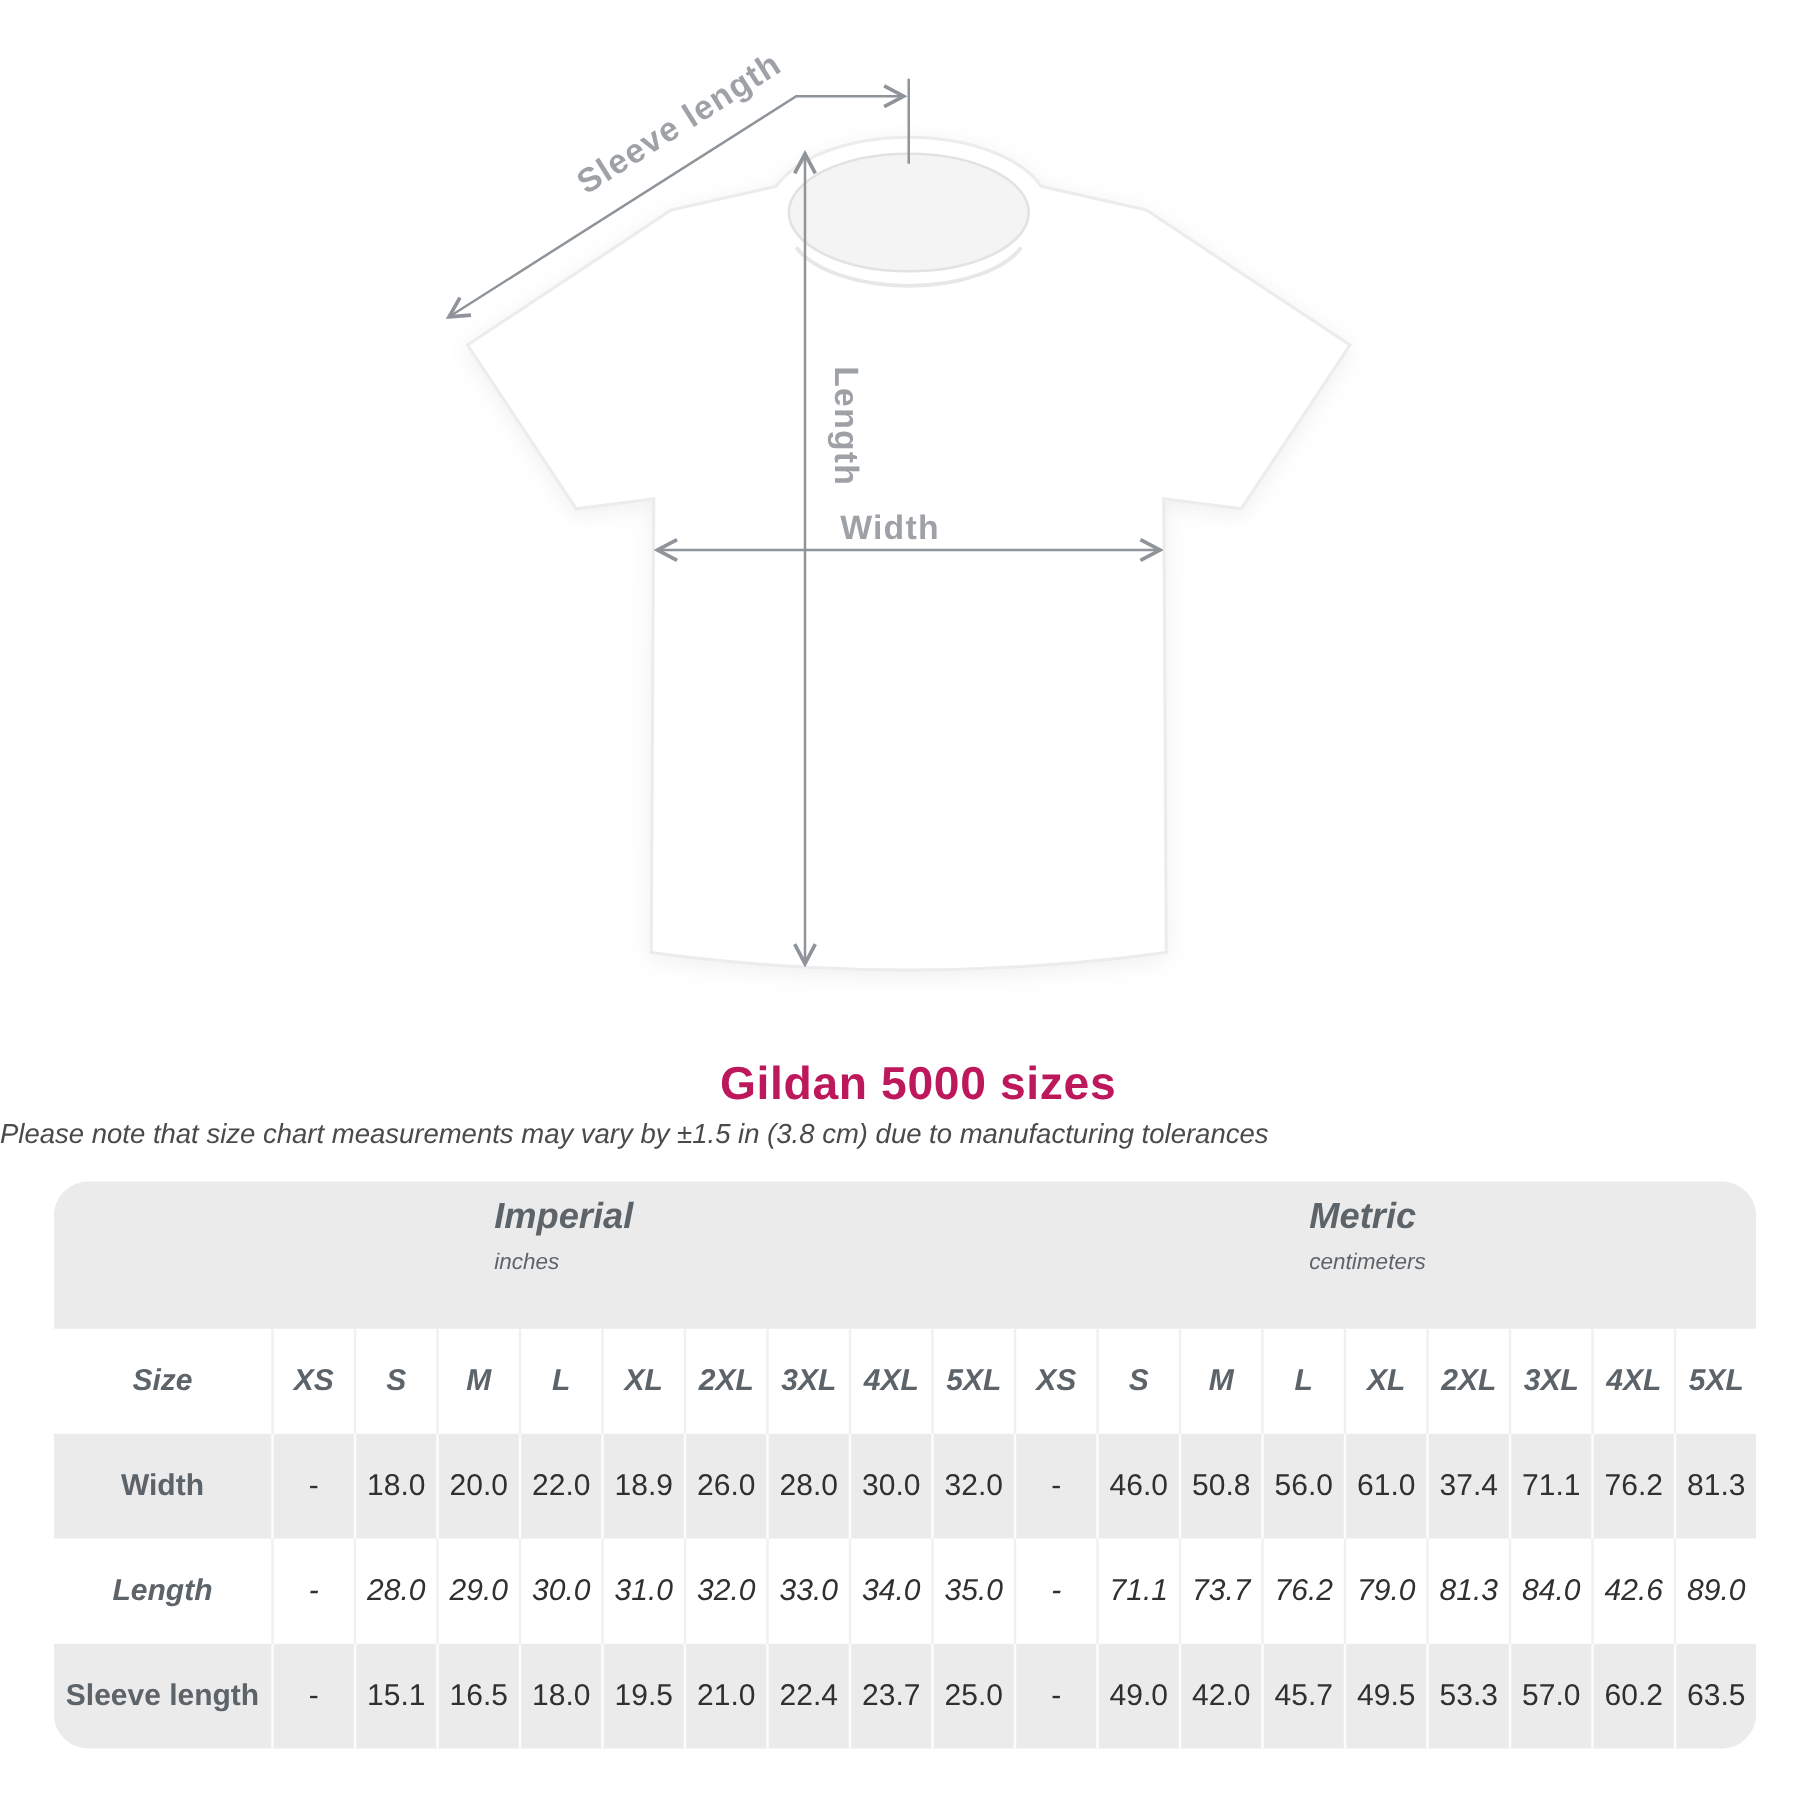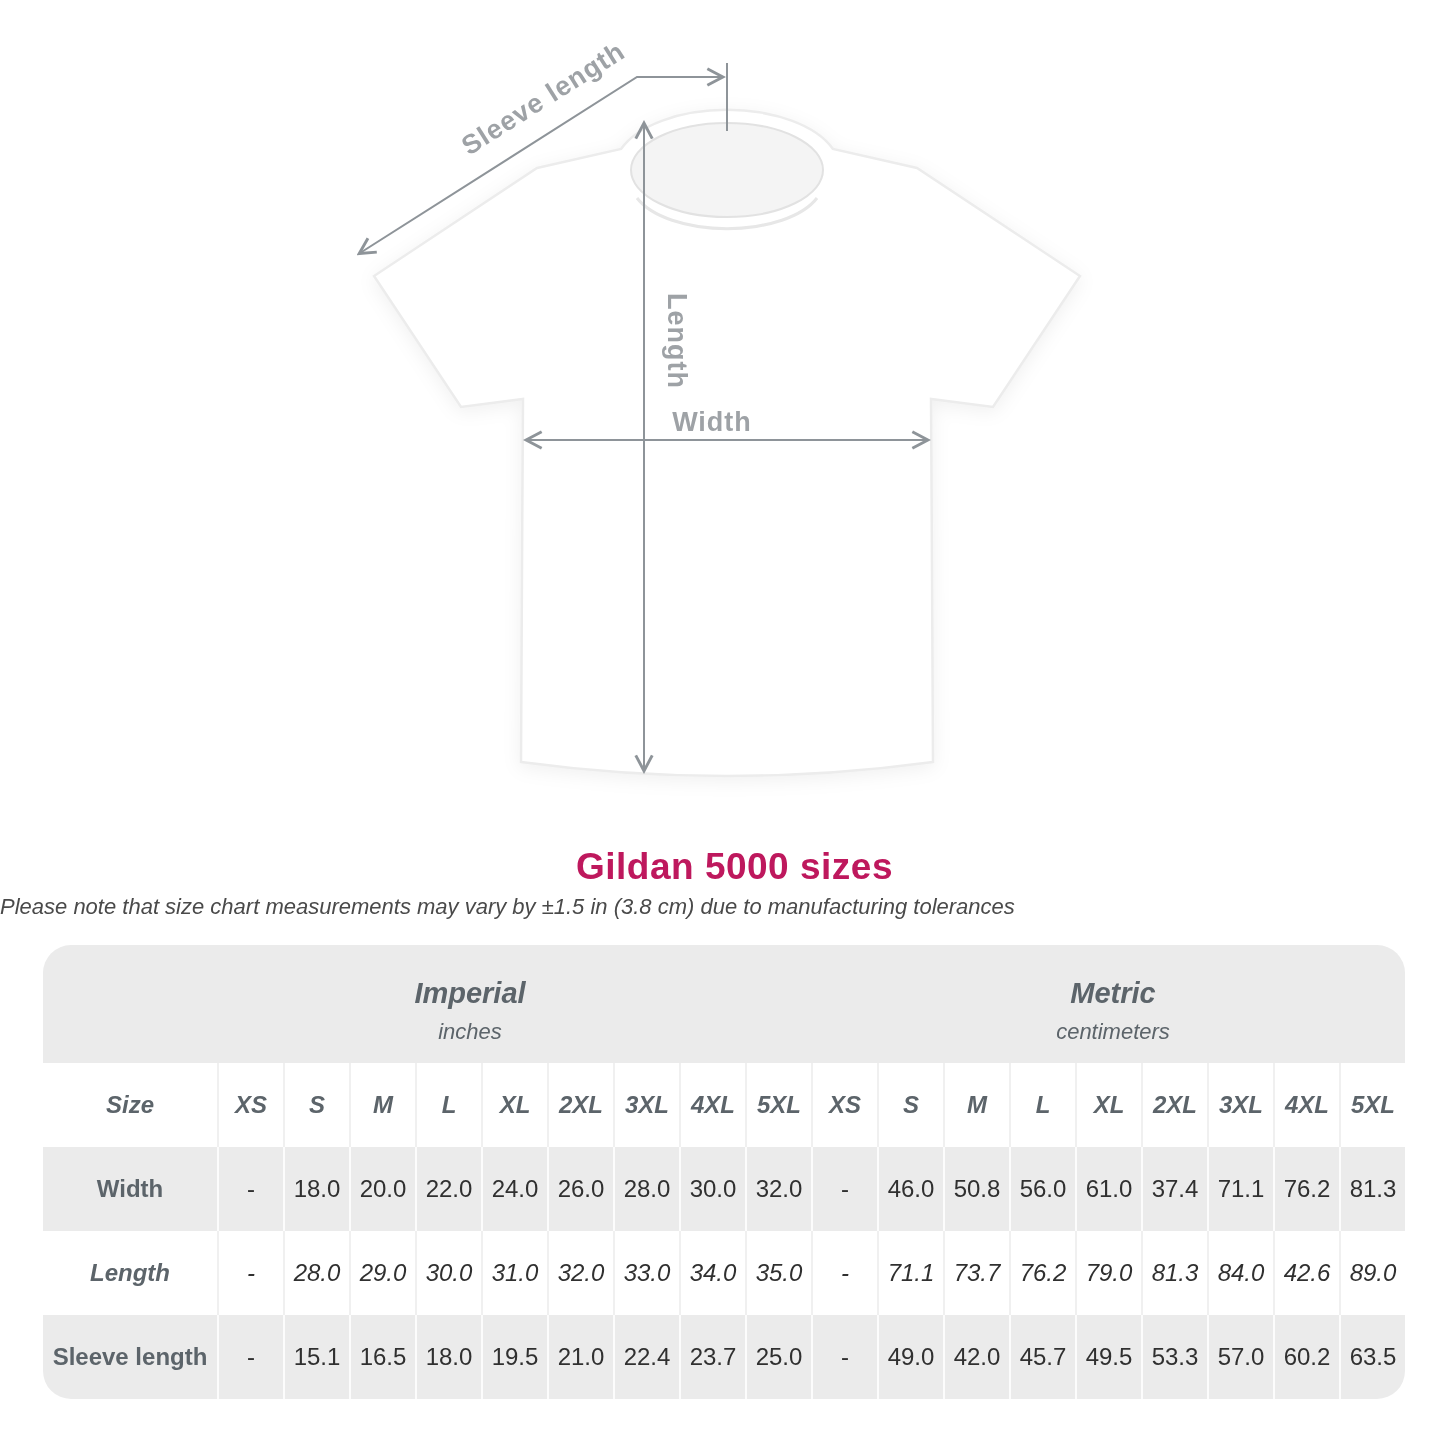--- a/index.html
+++ b/index.html
@@ -41,35 +41,34 @@
     border-radius: 28px;
     overflow: hidden;
   }
   .unit-band {
     position: relative;
     height: 118px;
     background: #ebebeb;
   }
   .group-title {
     position: absolute;
-    top: 32px;
+    top: 12px;
     transform: translateX(-50%);
-    text-align: center;
+    text-align: left;
     color: #5c646a;
     white-space: nowrap;
-    margin-left: 19px;
   }
   .group-title .group-name {
     font-style: italic;
     font-weight: bold;
     font-size: 29px;
   }
   .group-title .group-unit {
     font-style: italic;
-    font-size: 22px;
+    font-size: 18px;
     margin-top: 9px;
   }
   .group-imperial { left: 408px; }
   .group-metric  { left: 1051px; }
 
   .grid-row {
     display: grid;
     grid-template-columns: 174px repeat(18, 1fr);
     height: 84px;
   }
@@ -163,21 +162,21 @@
         <div class="cell head-cell">3XL</div>
         <div class="cell head-cell">4XL</div>
         <div class="cell head-cell">5XL</div>
       </div>
     <div class="grid-row gray">
         <div class="cell label-cell">Width</div>
         <div class="cell">-</div>
         <div class="cell">18.0</div>
         <div class="cell">20.0</div>
         <div class="cell">22.0</div>
-        <div class="cell">24.0</div>
+        <div class="cell">18.9</div>
         <div class="cell">26.0</div>
         <div class="cell">28.0</div>
         <div class="cell">30.0</div>
         <div class="cell">32.0</div>
         <div class="cell">-</div>
         <div class="cell">46.0</div>
         <div class="cell">50.8</div>
         <div class="cell">56.0</div>
         <div class="cell">61.0</div>
         <div class="cell">37.4</div>

